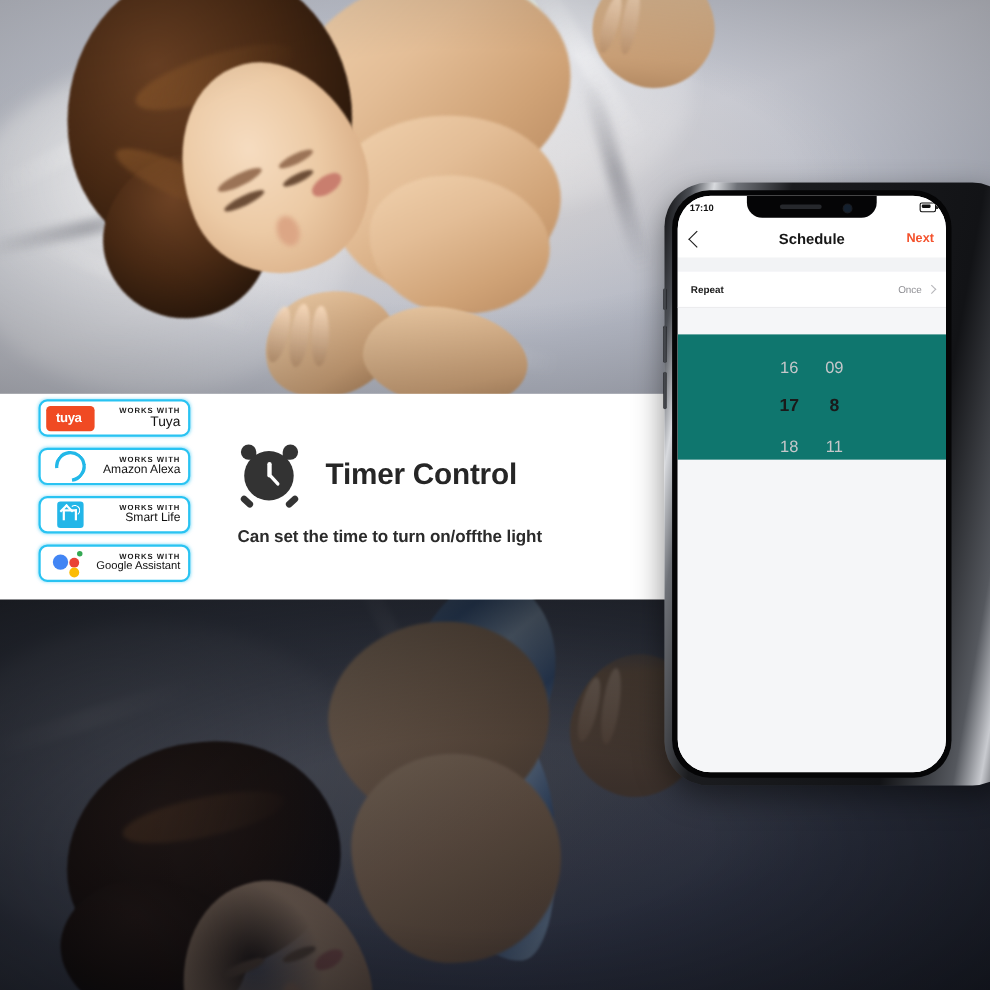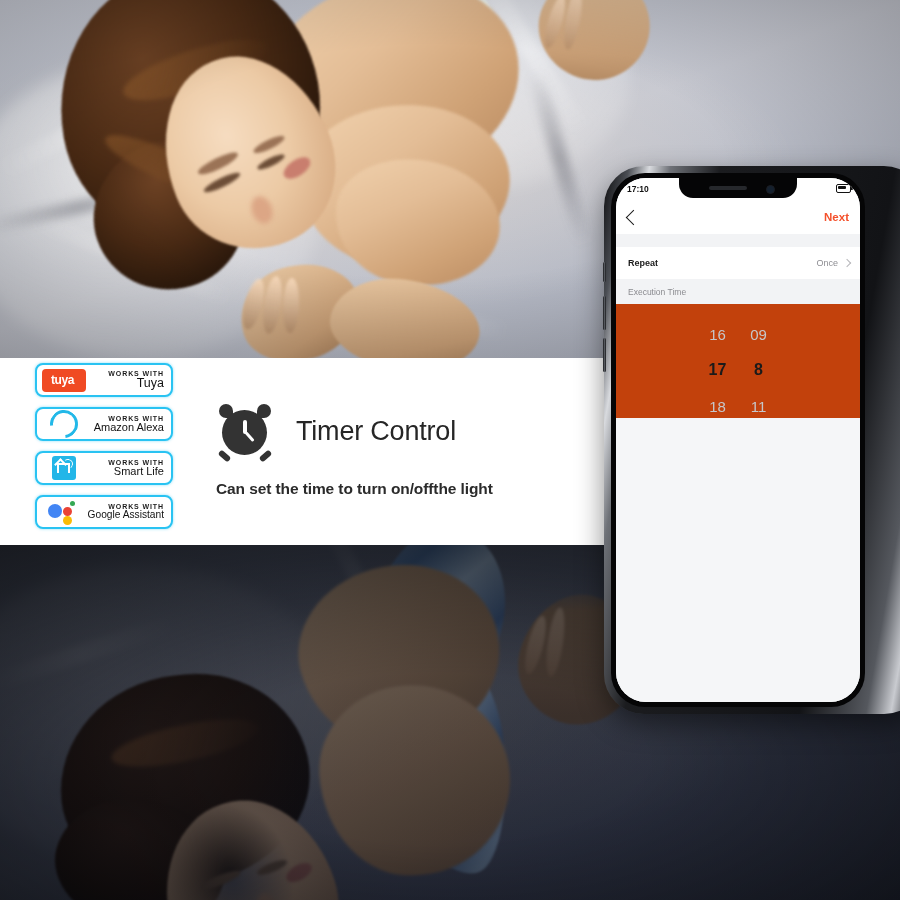--- a/index.html
+++ b/index.html
@@ -346,21 +346,21 @@
     position: absolute;
     left: 28px; top: 30px;
     width: 3.4px; height: 12px;
     background: #ffffff;
     border-radius: 2px;
     transform-origin: top center;
     transform: rotate(-42deg);
   }
   #feature-title {
     font-size: 27px;
-    font-weight: 400;
+    font-weight: 700;
     color: #262626;
     margin-left: 22px;
     letter-spacing: -0.2px;
   }
   #feature-sub {
     margin-top: 20px;
     font-size: 15.5px;
     font-weight: 700;
     color: #2b2b2b;
     letter-spacing: -0.1px;
@@ -549,21 +549,21 @@
   #exec-label {
     margin-left: 12px;
     font-size: 8.5px;
     color: #8b8b90;
   }
 
   #picker {
     position: absolute;
     left: 0; top: 126px;
     width: 244px; height: 114px;
-    background: #c2410c;
+    background: #0f766e;
   }
   .picker-row {
     position: absolute;
     left: 0;
     width: 244px;
     display: flex;
     justify-content: center;
     gap: 15px;
   }
   .picker-row .cell {
@@ -780,36 +780,34 @@
           <div id="status-time">17:10</div>
           <div id="status-right">
             <div class="battery">
               <div class="battery-fill"></div>
             </div>
           </div>
         </div>
 
         <div id="navbar">
           <div id="back-icon"></div>
+          <div id="nav-title">Schedule</div>
           <div id="next-button">Next</div>
         </div>
 
         <div id="gap-row"></div>
 
         <div id="repeat-row">
           <div id="repeat-label">Repeat</div>
           <div id="repeat-value-wrap">
             <span id="repeat-value">Once</span>
             <span class="chev-right"></span>
           </div>
         </div>
 
-        <div id="exec-header">
-          <div id="exec-label">Execution Time</div>
-        </div>
 
         <div id="picker">
           <div class="picker-row faded" id="row-prev">
             <span class="cell">16</span>
             <span class="cell">09</span>
           </div>
           <div class="picker-row selected" id="row-sel">
             <span class="cell">17</span>
             <span class="cell">8</span>
           </div>

